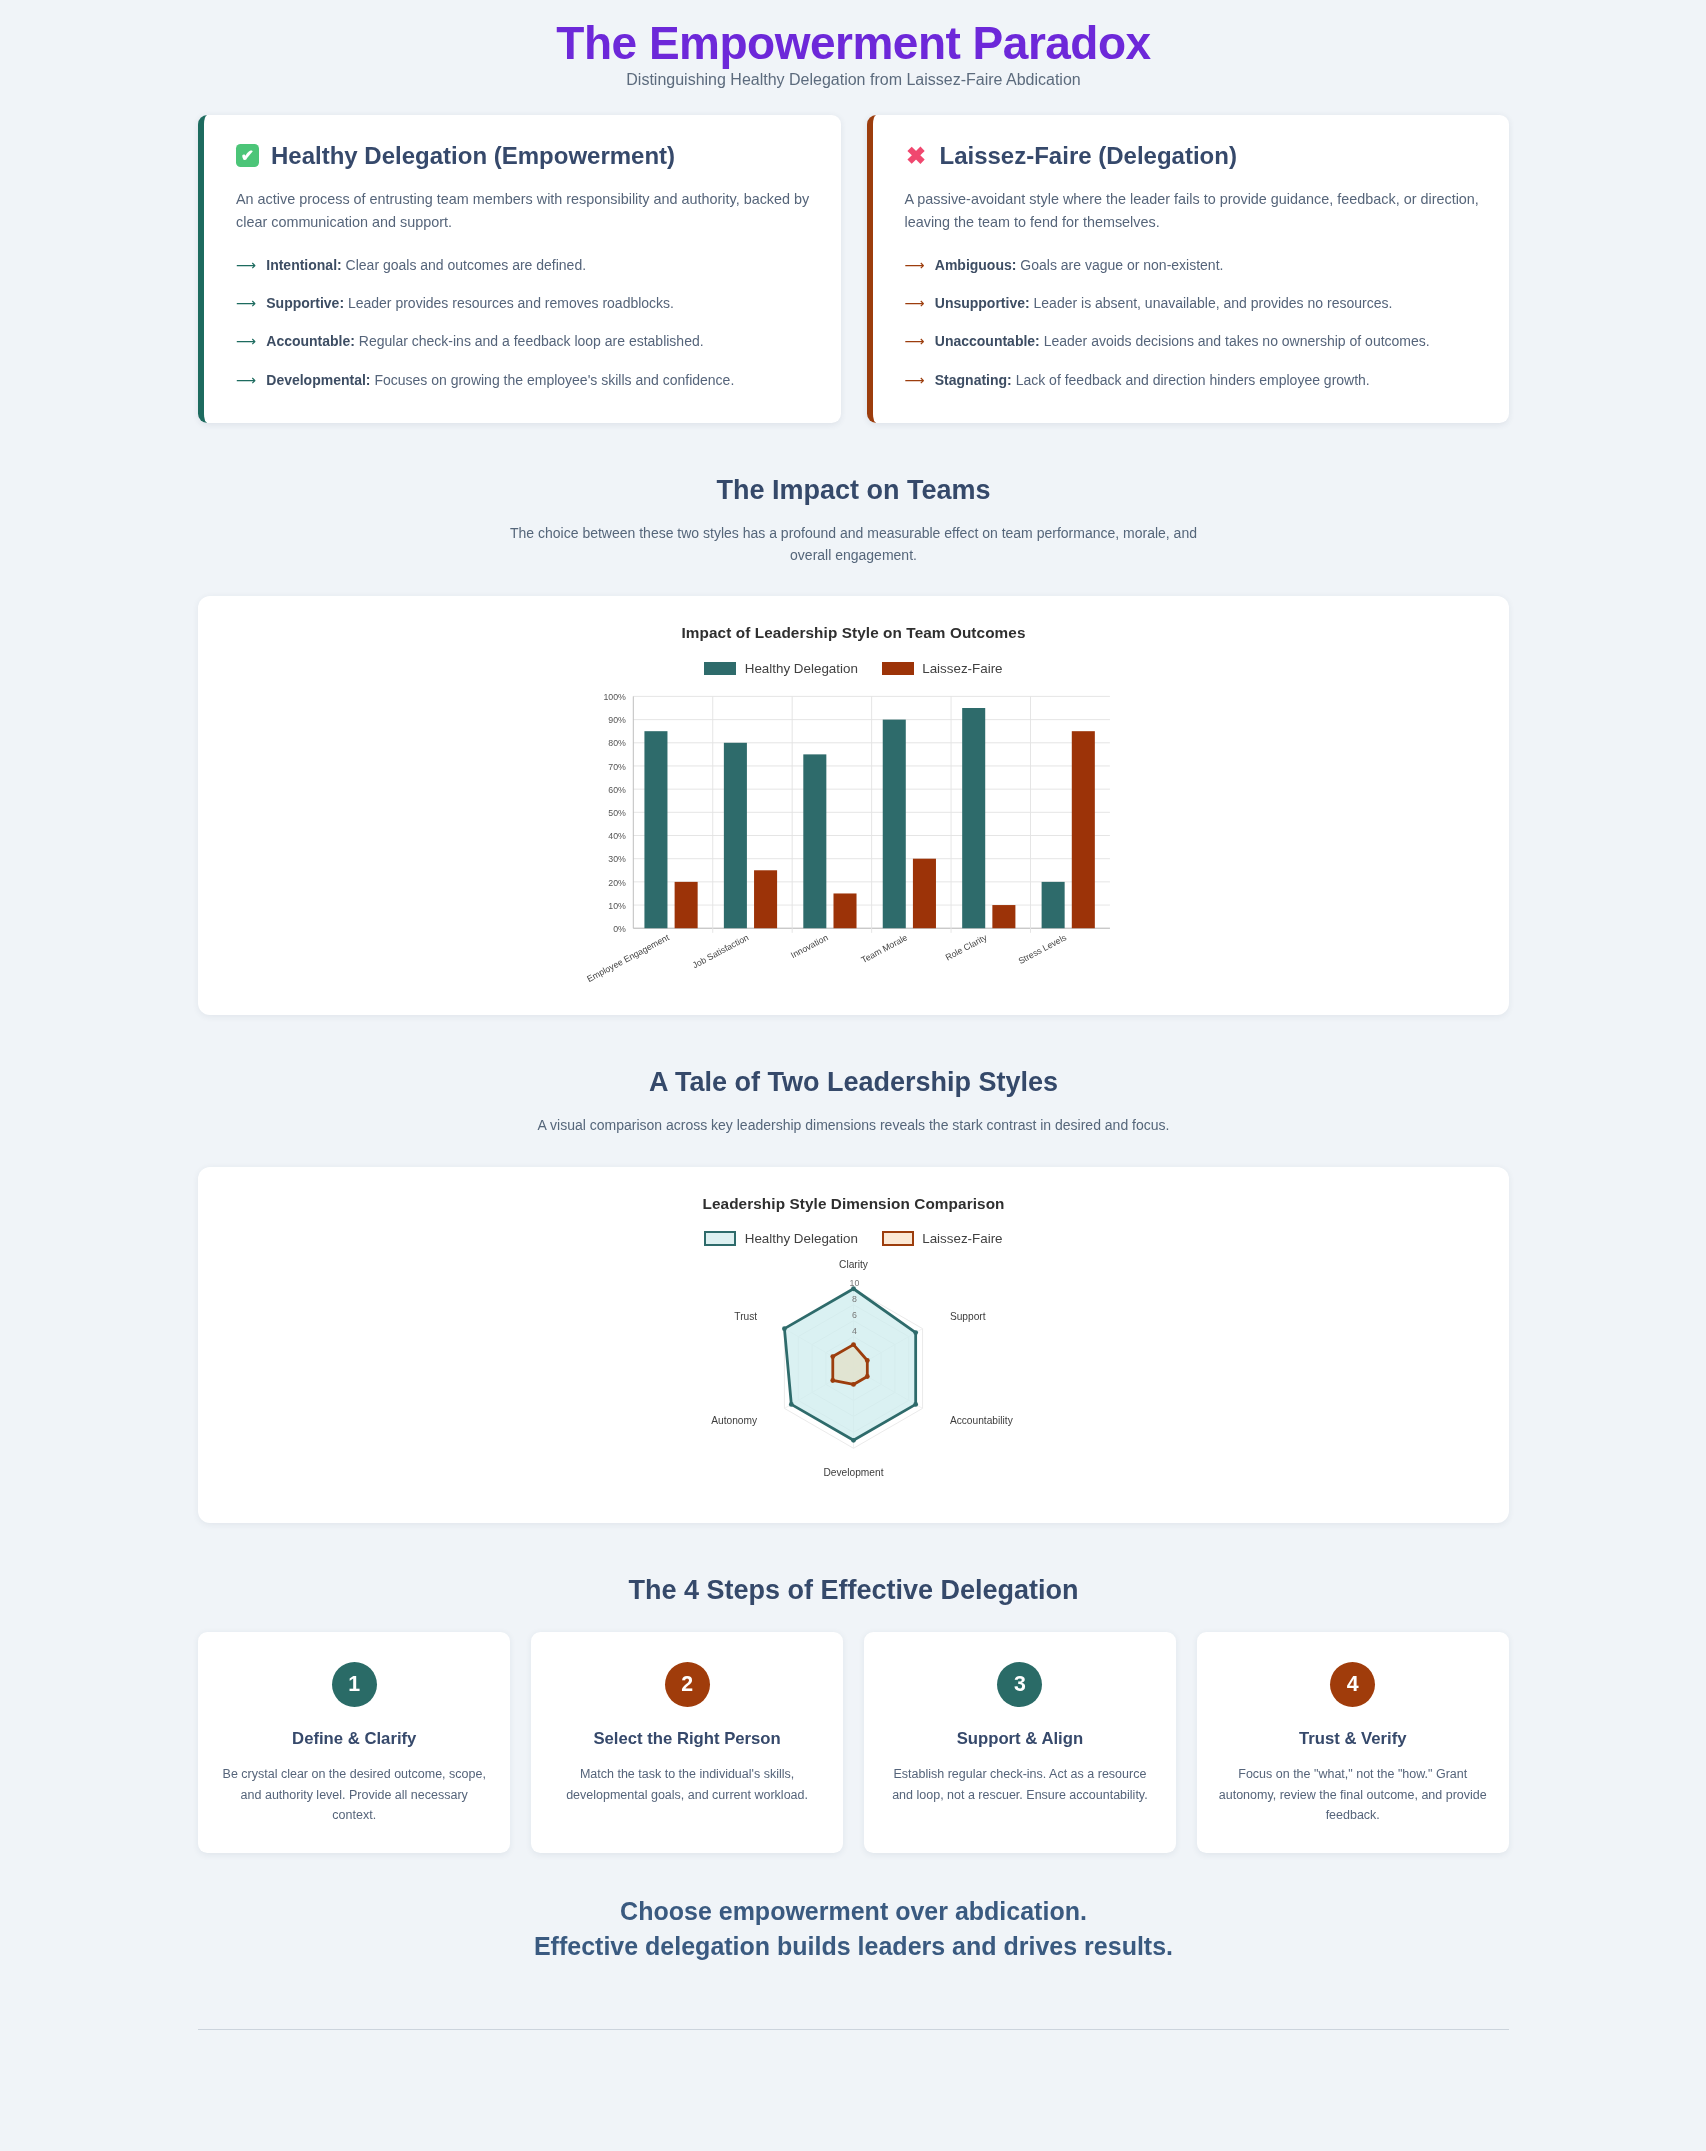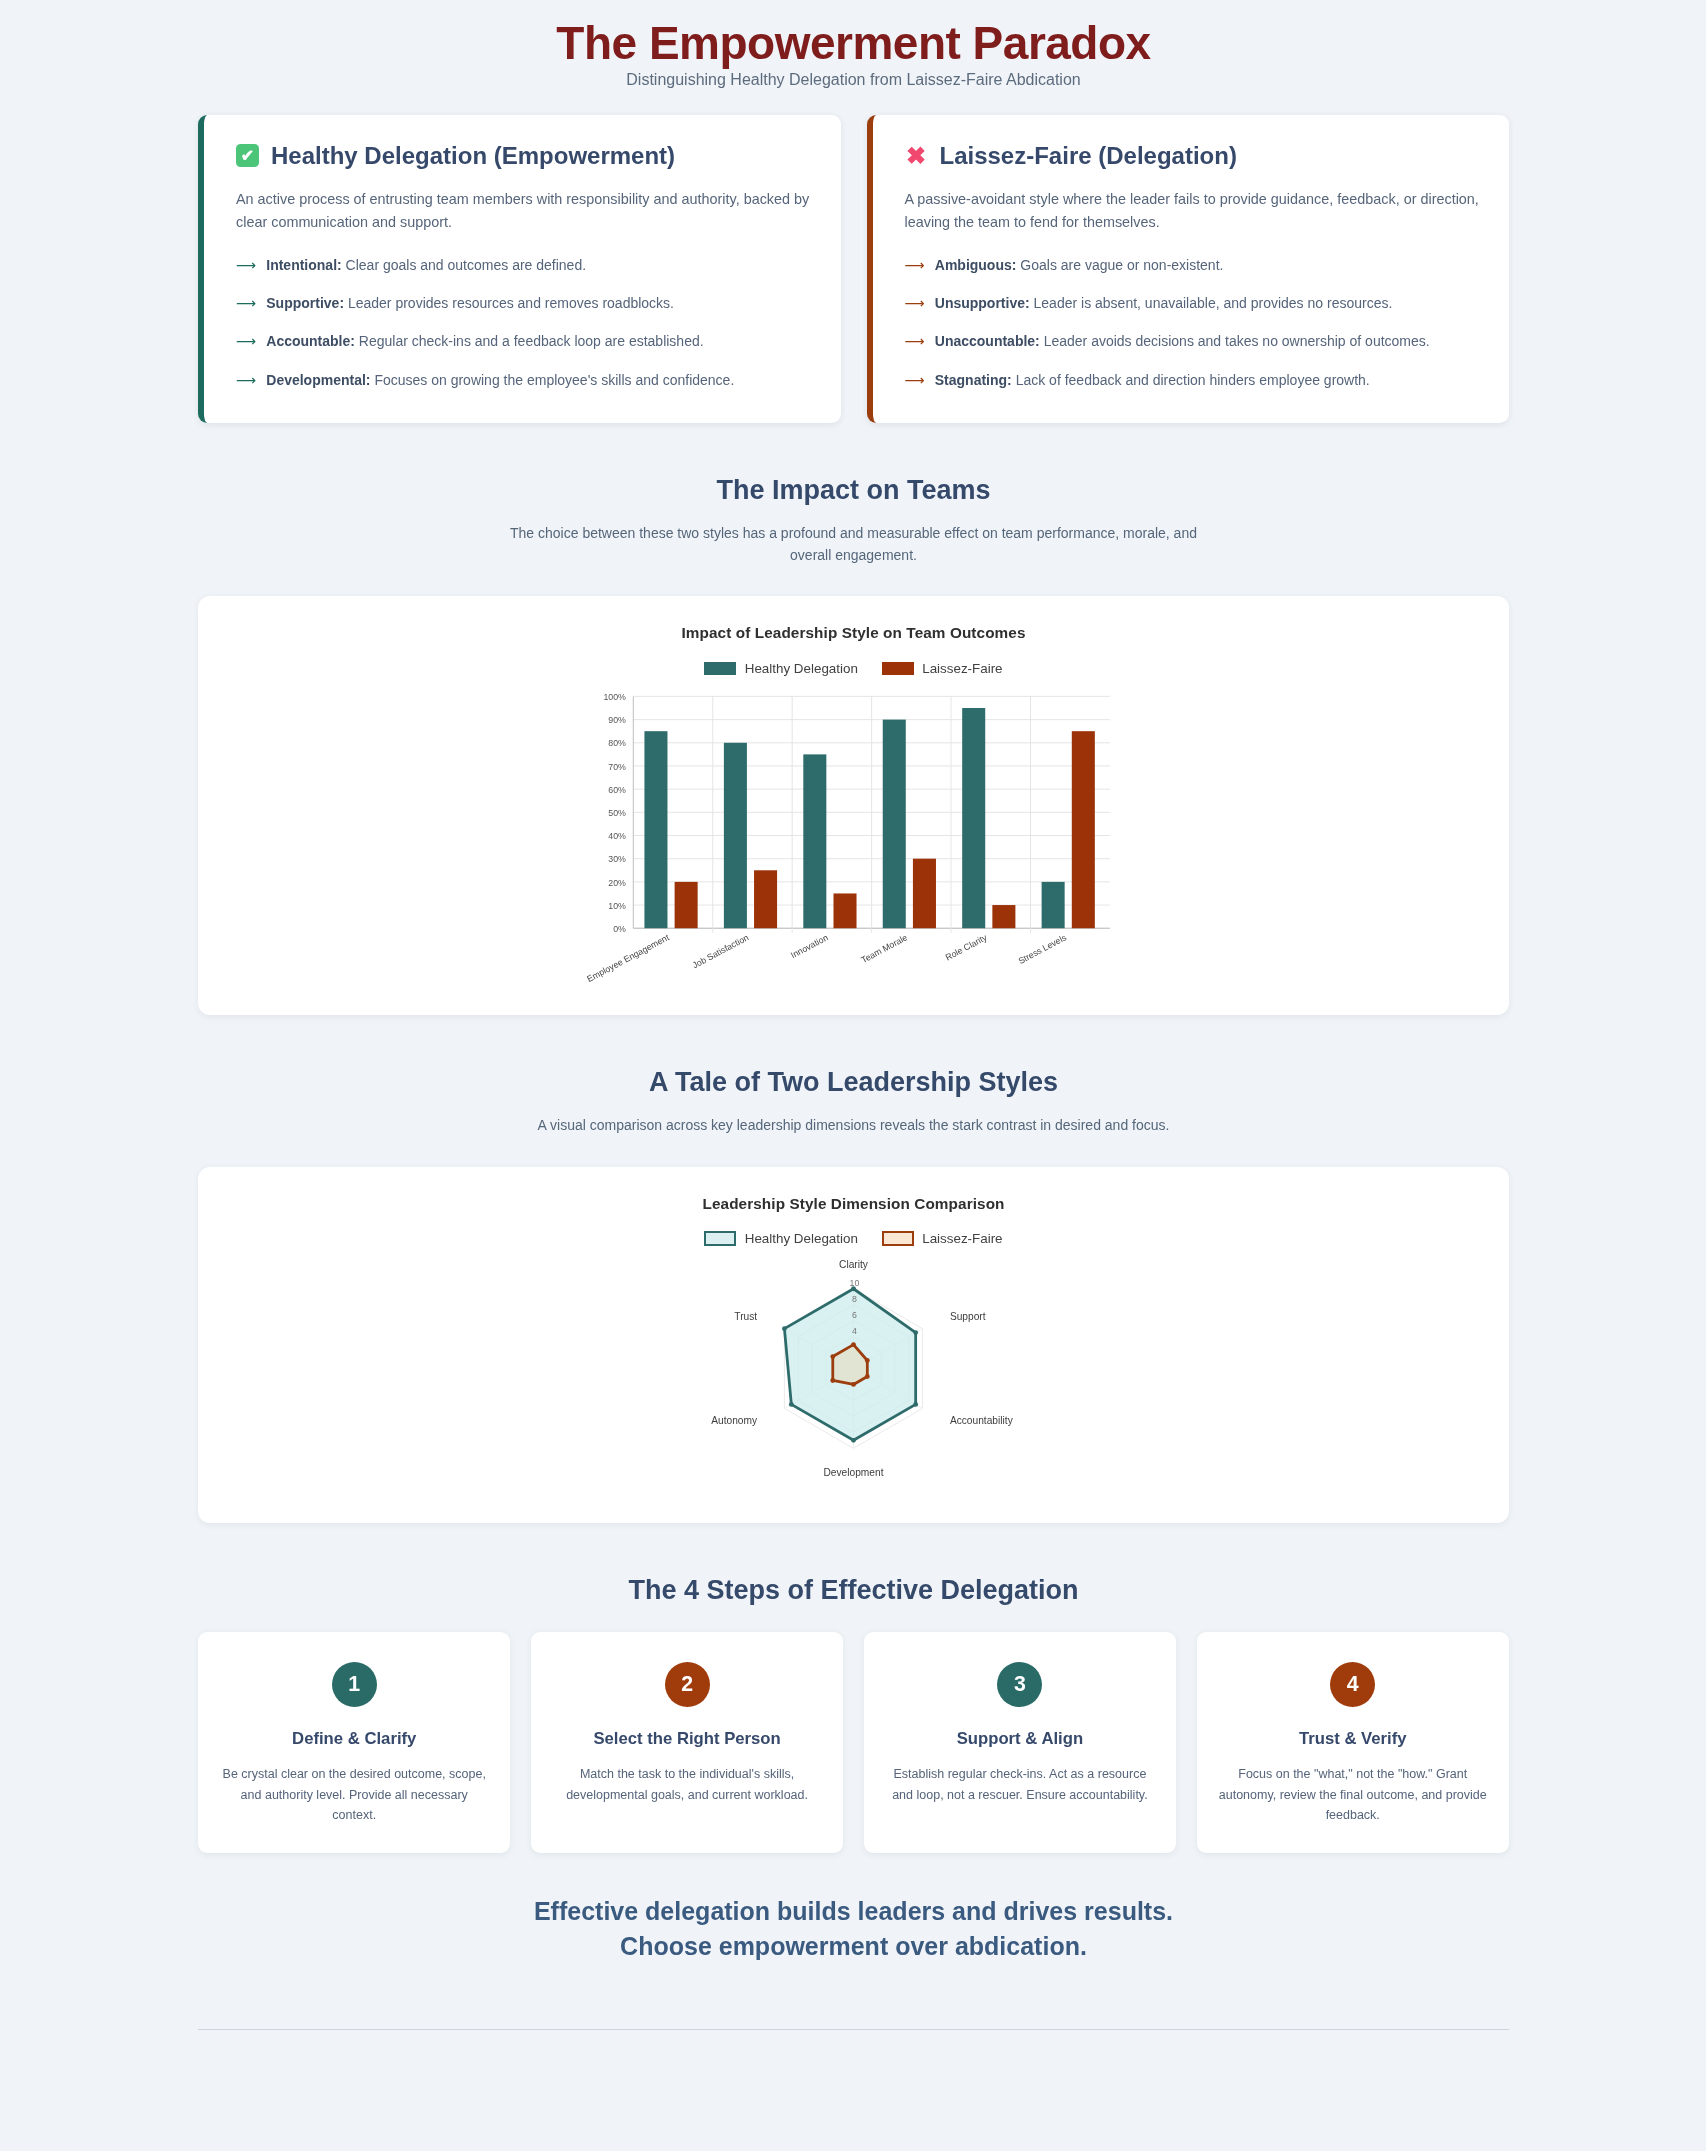--- a/index.html
+++ b/index.html
@@ -11,21 +11,21 @@
   }
   body { padding: 0 0 0 0; }
 
   .page { width: 1707px; margin: 0 auto; }
 
   
   .hero { text-align: center; padding: 16.7px 0 0 0; }
   .hero-title {
     font-size: 46px;
     font-weight: bold;
-    color: #7f1d1d;
+    color: #6d28d9;
     letter-spacing: -0.5px;
     line-height: 1.15;
   }
   .hero-sub {
     font-size: 16px;
     color: #5c6b7d;
     margin-top: 1px;
   }
 
   .section-title {
@@ -405,20 +405,20 @@
       <div class="step-text">Establish regular check-ins. Act as a resource and loop, not a rescuer. Ensure accountability.</div>
     </div>
     <div class="step">
       <div class="step-badge rust">4</div>
       <div class="step-title">Trust &amp; Verify</div>
       <div class="step-text">Focus on the "what," not the "how." Grant autonomy, review the final outcome, and provide feedback.</div>
     </div>
   </div>
 
   <div class="closing">
+    <div>Choose empowerment over abdication.</div>
     <div>Effective delegation builds leaders and drives results.</div>
-    <div>Choose empowerment over abdication.</div>
   </div>
 
   <div class="footer-rule"></div>
   <div class="tail"></div>
 </div>
 
 
 </body></html>

